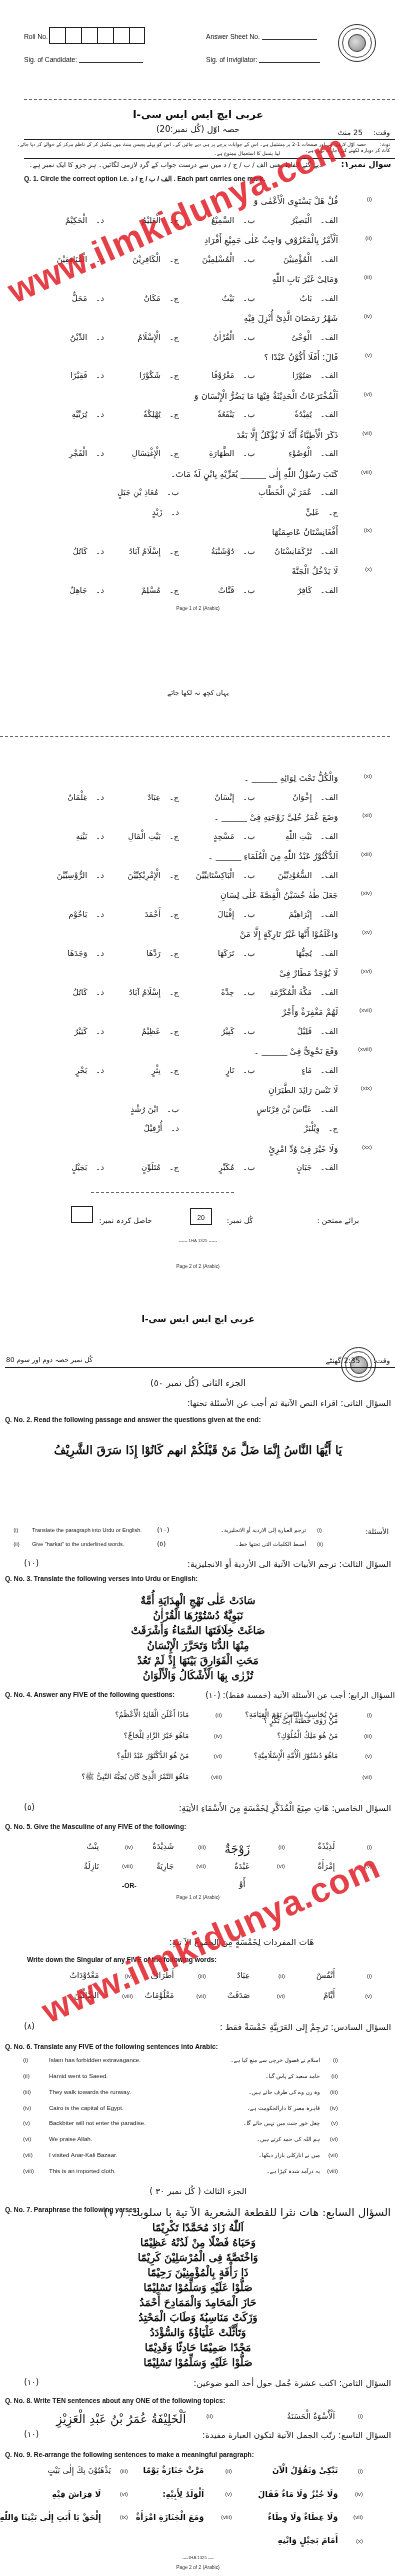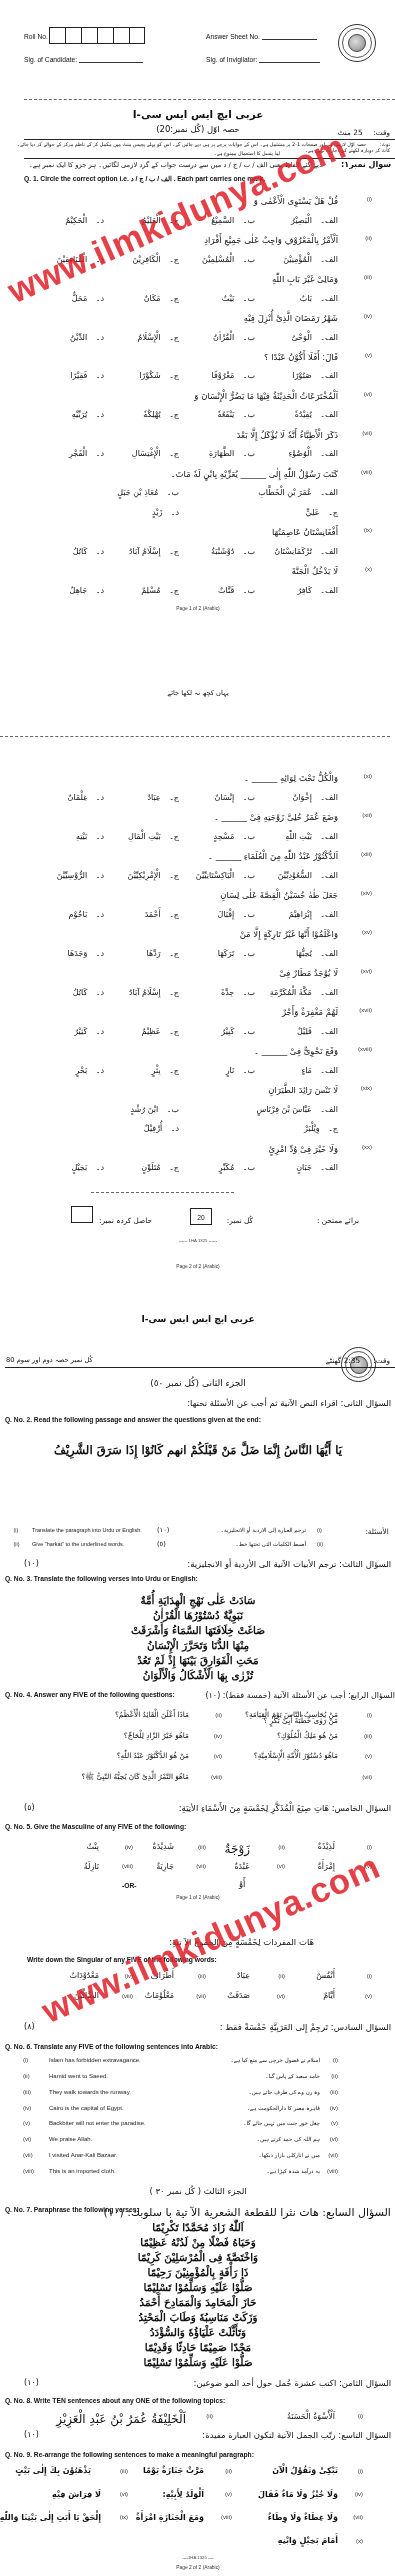--- a/index.html
+++ b/index.html
@@ -492,21 +492,21 @@
 
 <div class="qhead-ar" style="top:2430px">السؤال التاسع: رتّب الجمل الآتية لتكون العبارة مفيدة:</div>
 <div class="marks" style="top:2430px">(١٠)</div>
 <div class="qhead-en" style="top:2451px">Q. No. 9.   Re-arrange  the following sentences to make a  meaningful paragraph:</div>
 <div id="q9-items">
     <span class="abs roman" style="right:33px;top:2468px">(i)</span>
     <span class="grid-item" style="right:58px;top:2466px;font-size:8px;font-weight:bold">تَبْكِىْ وَتَقُوْلُ الْآنَ</span>
     <span class="abs roman" style="right:164px;top:2468px">(ii)</span>
     <span class="grid-item" style="right:192px;top:2466px;font-size:8px;font-weight:bold">مَرَّتْ جَنَازَةٌ يَوْمًا</span>
     <span class="abs roman" style="right:268px;top:2468px">(iii)</span>
-    <span class="grid-item" style="right:305px;top:2466px;font-size:8px;font-weight:bold">يَذْهَبُوْنَ بِكَ إِلٰى بَيْتٍ</span>
+    <span class="grid-item" style="right:285px;top:2466px;font-size:8px;font-weight:normal">يَذْهَبُوْنَ بِكَ إِلٰى بَيْتٍ</span>
     <span class="abs roman" style="right:33px;top:2491px">(iv)</span>
     <span class="grid-item" style="right:58px;top:2490px;font-size:8px;font-weight:bold">وَلَا خُبْزٌ وَلَا مَاءٌ فَقَالَ</span>
     <span class="abs roman" style="right:164px;top:2491px">(v)</span>
     <span class="grid-item" style="right:192px;top:2490px;font-size:8px;font-weight:bold">اَلْوَلَدُ لِأَبِيْهِ:</span>
     <span class="abs roman" style="right:268px;top:2491px">(vi)</span>
     <span class="grid-item" style="right:295px;top:2490px;font-size:8px;font-weight:bold">لَا فِرَاشَ فِيْهِ</span>
     <span class="abs roman" style="right:33px;top:2514px">(vii)</span>
     <span class="grid-item" style="right:58px;top:2513px;font-size:8px;font-weight:bold">وَلَا غِطَاءٌ وَلَا وِطَاءٌ</span>
     <span class="abs roman" style="right:164px;top:2514px">(viii)</span>
     <span class="grid-item" style="right:192px;top:2513px;font-size:8px;font-weight:bold">وَمَعَ الْجَنَازَةِ امْرَأَةٌ</span>

